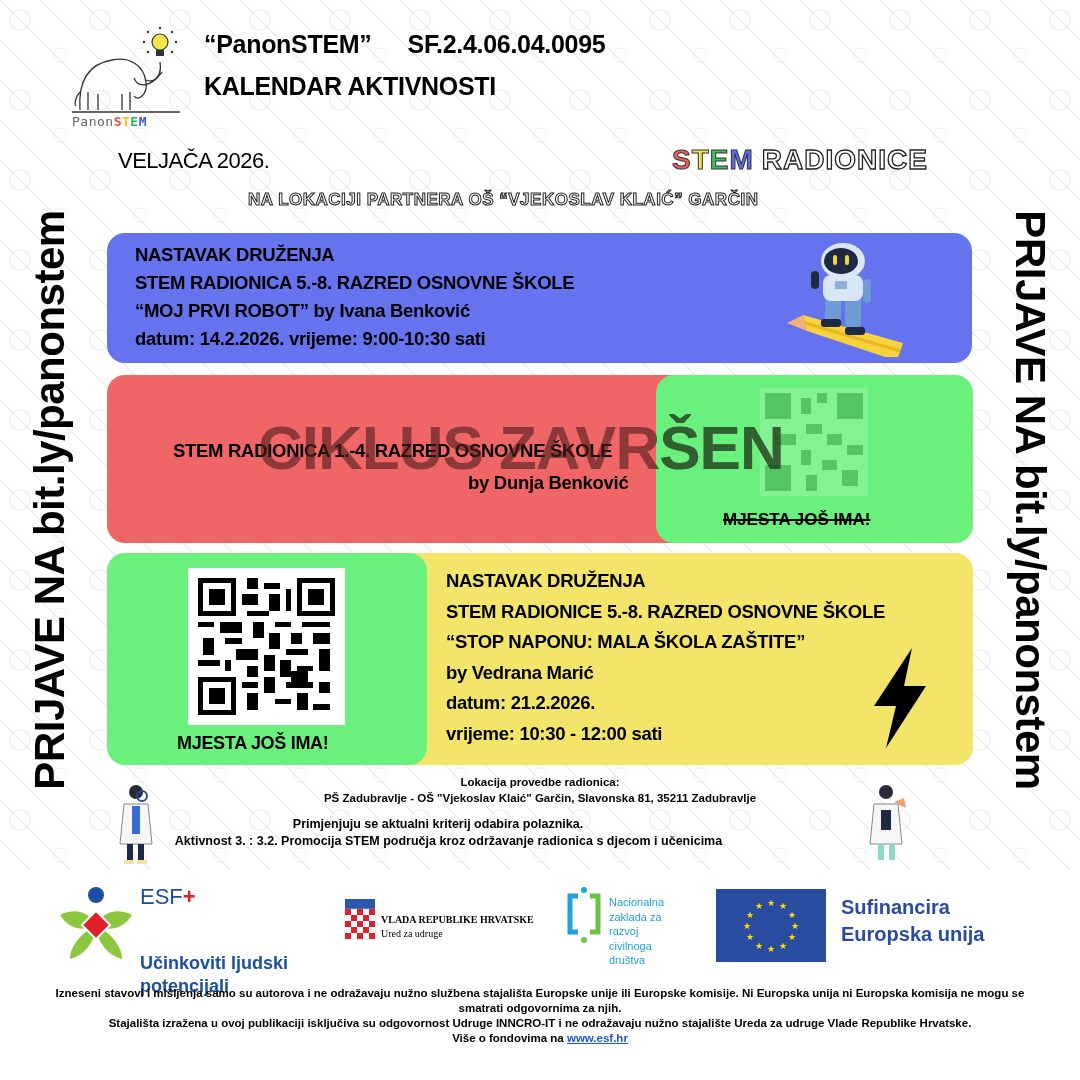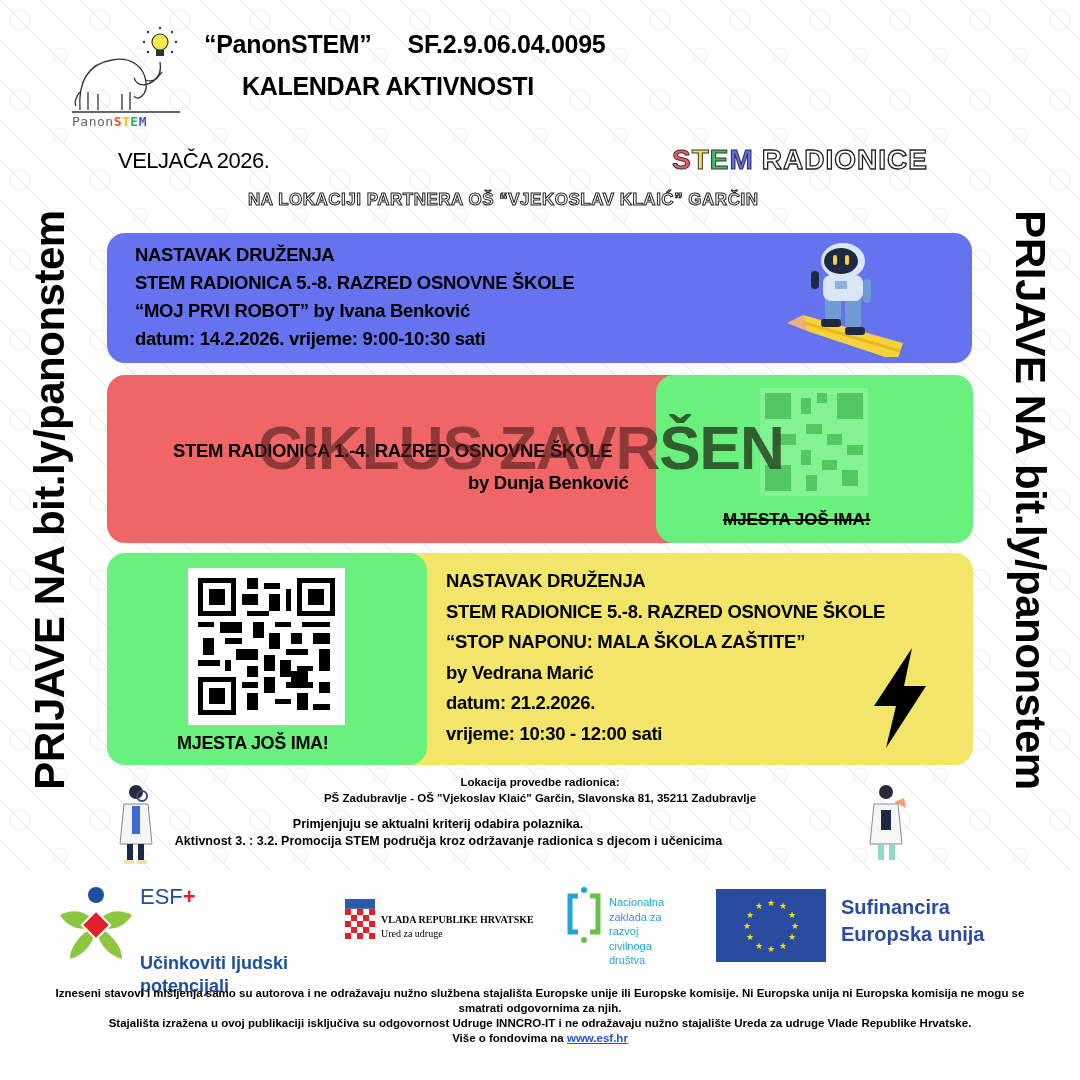--- a/index.html
+++ b/index.html
@@ -24,21 +24,21 @@
   
   .logo { left: 68px; top: 22px; width: 116px; height: 112px; }
   .logo-text { left: 72px; top: 114px; font-size: 13px; font-family: "DejaVu Sans Mono", monospace; letter-spacing: 0.5px; color:#666; }
   .logo-text .s { color: #e74c3c; font-weight: bold; }
   .logo-text .t { color: #f1c40f; font-weight: bold; }
   .logo-text .e { color: #27ae60; font-weight: bold; }
   .logo-text .m { color: #3b5bdb; font-weight: bold; }
 
   .title1 { left: 204px; top: 30px; font-size: 25px; font-weight: bold; letter-spacing: -0.3px; }
   .title1 .code { margin-left: 36px; }
-  .title2 { left: 204px; top: 72px; font-size: 25px; font-weight: bold; letter-spacing: -0.3px; margin-left: 38px; }
+  .title2 { left: 204px; top: 72px; font-size: 25px; font-weight: bold; letter-spacing: -0.3px; }
 
   .month { left: 118px; top: 148px; font-size: 22px; letter-spacing: -0.5px; }
   .stem-rad { left: 672px; top: 144px; font-size: 28px; font-weight: bold; letter-spacing: 1px; }
   .stem-rad .s { color: #ef5b5b; -webkit-text-stroke: 1px #333; }
   .stem-rad .t { color: #f4e04d; -webkit-text-stroke: 1px #333; }
   .stem-rad .e { color: #3fbf5f; -webkit-text-stroke: 1px #333; }
   .stem-rad .m { color: #5b6ee8; -webkit-text-stroke: 1px #333; }
   .stem-rad .rest { color: #fff; -webkit-text-stroke: 1.3px #222; margin-left: 8px; }
   .location-hdr {
     left: 230px; top: 190px; font-size: 17px; font-weight: bold; letter-spacing: 0.5px;
@@ -141,21 +141,21 @@
       <circle cx="104" cy="10" r="1.2"></circle>
     <circle cx="76" cy="20" r="1.2"></circle>
       <circle cx="108" cy="20" r="1.2"></circle>
       <circle cx="80" cy="30" r="1.2"></circle>
       <circle cx="104" cy="30" r="1.2"></circle>
   </g>
 </svg>
 <div class="abs logo-text"><span>Panon</span><span class="s">S</span><span class="t">T</span><span class="e">E</span><span class="m">M</span></div>
 
 <div class="abs title1">
-  <span>“PanonSTEM”</span><span class="code">SF.2.9.06.04.0095</span>
+  <span>“PanonSTEM”</span><span class="code">SF.2.4.06.04.0095</span>
 </div>
 <div class="abs title2">KALENDAR AKTIVNOSTI</div>
 
 <div class="abs month">VELJAČA 2026.</div>
 <div class="abs stem-rad"><span class="s">S</span><span class="t">T</span><span class="e">E</span><span class="m">M</span><span class="rest">RADIONICE</span></div>
 <div class="abs location-hdr">NA LOKACIJI PARTNERA OŠ “VJEKOSLAV KLAIĆ” GARČIN</div>
 
 <div class="abs vert-left">
     <span>PRIJAVE NA bit.ly/panonstem</span>
   </div>

